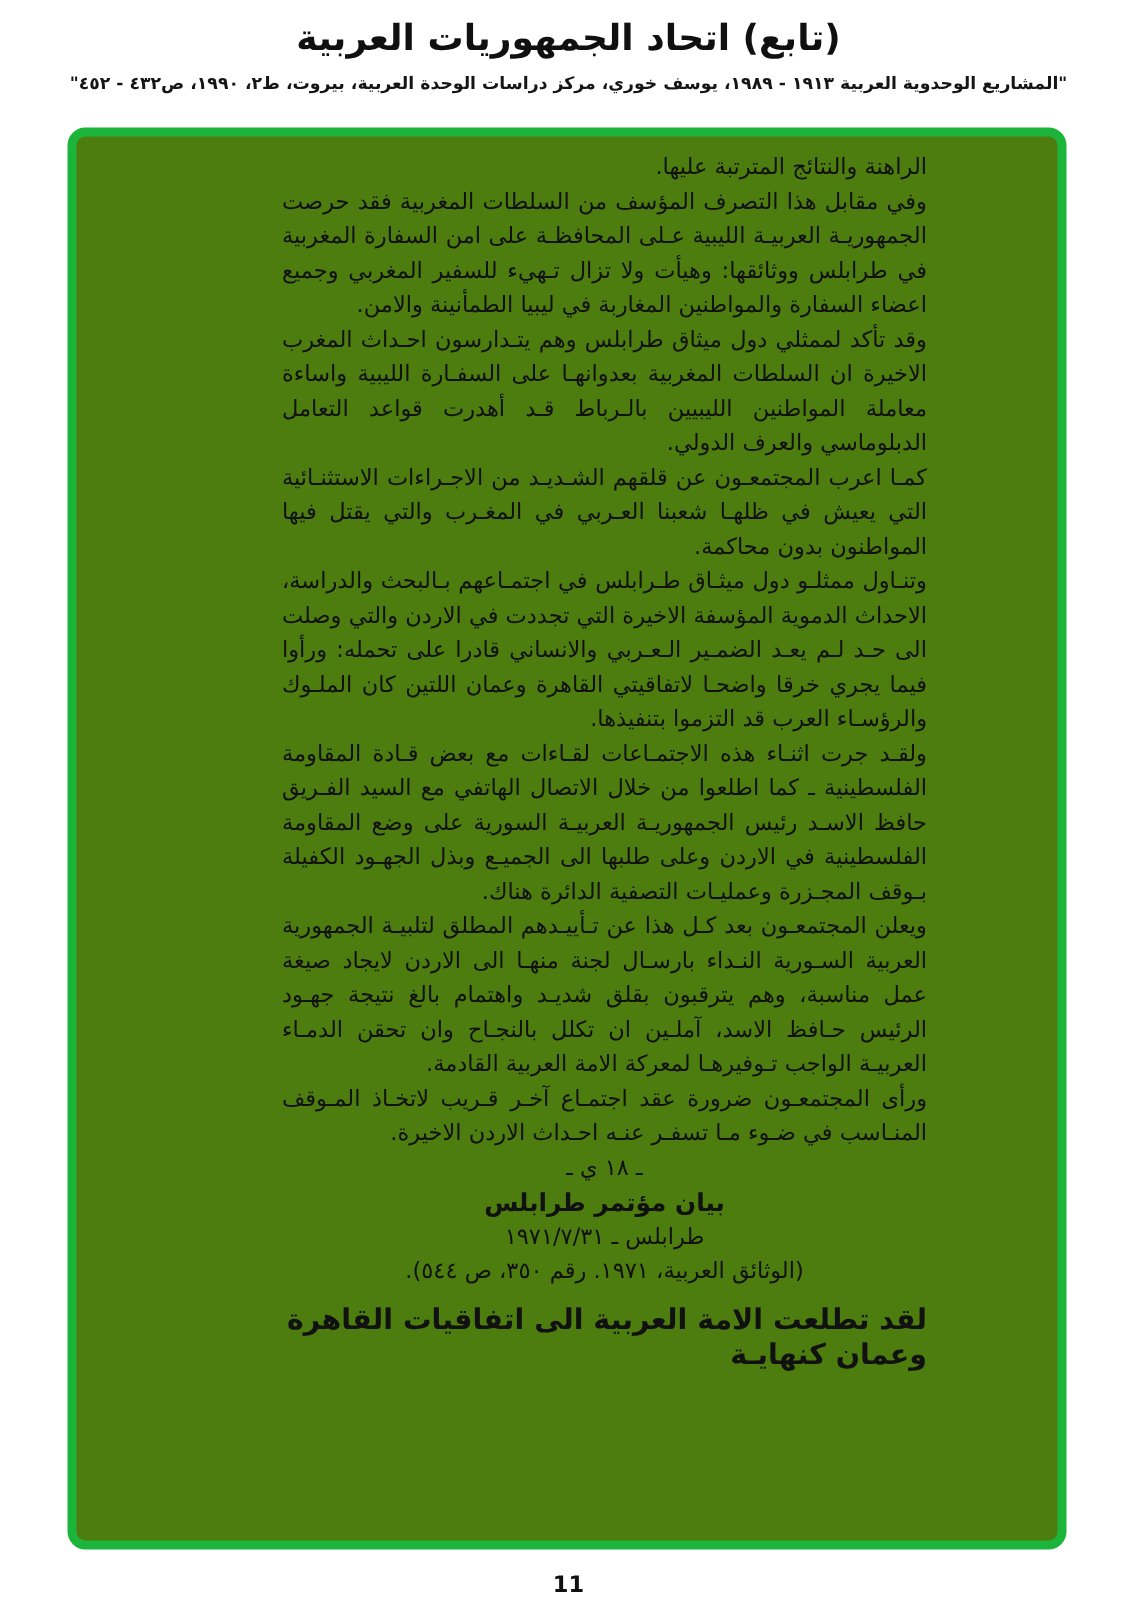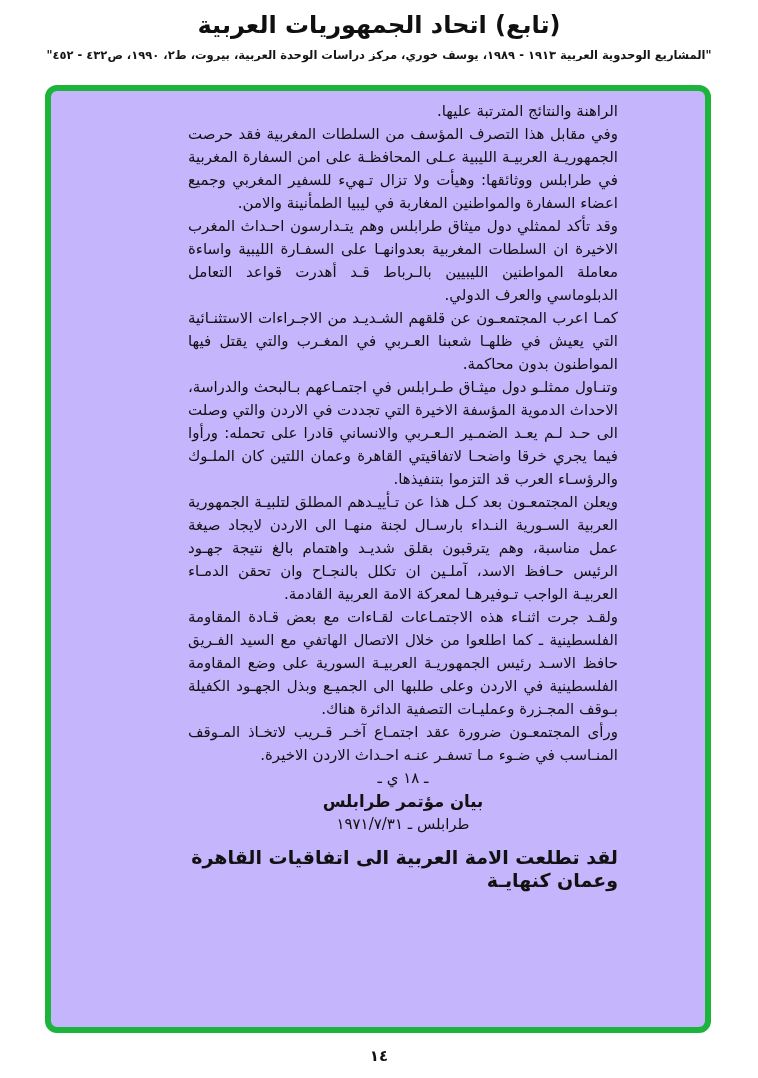--- a/index.html
+++ b/index.html
@@ -33,21 +33,21 @@
   }
   .frame {
     position: absolute;
     left: 45px;
     top: 85px;
     width: 666px;
     height: 948px;
     box-sizing: border-box;
     border: 6px solid #1cb43a; 
     border-radius: 12px;
-    background: #c4b5fd;
+    background: #4d7c0f;
     overflow: hidden;
   }
   .text-col {
     width: 430px;
     margin: 9px 87px 0 auto; 
     direction: rtl;
   }
   .cont-line {
     margin: 0;
     font-size: 15px;
@@ -102,33 +102,34 @@
   <div class="frame" style="border-color: rgb(28, 180, 58);">
     <div class="text-col">
 
       <p class="cont-line">الراهنة والنتائج المترتبة عليها.</p>
 
       <div>
           <p class="para">وفي مقابل هذا التصرف المؤسف من السلطات المغربية فقد حرصت الجمهوريـة العربيـة الليبية عـلى المحافظـة على امن السفارة المغربية في طرابلس ووثائقها: وهيأت ولا تزال تـهيء للسفير المغربي وجميع اعضاء السفارة والمواطنين المغاربة في ليبيا الطمأنينة والامن.</p>
           <p class="para">وقد تأكد لممثلي دول ميثاق طرابلس وهم يتـدارسون احـداث المغرب الاخيرة ان السلطات المغربية بعدوانهـا على السفـارة الليبية واساءة معاملة المواطنين الليبيين بالـرباط قـد أهدرت قواعد التعامل الدبلوماسي والعرف الدولي.</p>
           <p class="para">كمـا اعرب المجتمعـون عن قلقهم الشـديـد من الاجـراءات الاستثنـائية التي يعيش في ظلهـا شعبنا العـربي في المغـرب والتي يقتل فيها المواطنون بدون محاكمة.</p>
           <p class="para">وتنـاول ممثلـو دول ميثـاق طـرابلس في اجتمـاعهم بـالبحث والدراسة، الاحداث الدموية المؤسفة الاخيرة التي تجددت في الاردن والتي وصلت الى حـد لـم يعـد الضمـير الـعـربي والانساني قادرا على تحمله: ورأوا فيما يجري خرقا واضحـا لاتفاقيتي القاهرة وعمان اللتين كان الملـوك والرؤسـاء العرب قد التزموا بتنفيذها.</p>
+          <p class="para">ولقـد جرت اثنـاء هذه الاجتمـاعات لقـاءات مع بعض قـادة المقاومة الفلسطينية ـ كما اطلعوا من خلال الاتصال الهاتفي مع السيد الفـريق حافظ الاسـد رئيس الجمهوريـة العربيـة السورية على وضع المقاومة الفلسطينية في الاردن وعلى طلبها الى الجميـع وبذل الجهـود الكفيلة بـوقف المجـزرة وعمليـات التصفية الدائرة هناك.</p>
           <p class="para">ويعلن المجتمعـون بعد كـل هذا عن تـأييـدهم المطلق لتلبيـة الجمهورية العربية السـورية النـداء بارسـال لجنة منهـا الى الاردن لايجاد صيغة عمل مناسبة، وهم يترقبون بقلق شديـد واهتمام بالغ نتيجة جهـود الرئيس حـافظ الاسد، آملـين ان تكلل بالنجـاح وان تحقن الدمـاء العربيـة الواجب تـوفيرهـا لمعركة الامة العربية القادمة.</p>
-          <p class="para">ولقـد جرت اثنـاء هذه الاجتمـاعات لقـاءات مع بعض قـادة المقاومة الفلسطينية ـ كما اطلعوا من خلال الاتصال الهاتفي مع السيد الفـريق حافظ الاسـد رئيس الجمهوريـة العربيـة السورية على وضع المقاومة الفلسطينية في الاردن وعلى طلبها الى الجميـع وبذل الجهـود الكفيلة بـوقف المجـزرة وعمليـات التصفية الدائرة هناك.</p>
           <p class="para">ورأى المجتمعـون ضرورة عقد اجتمـاع آخـر قـريب لاتخـاذ المـوقف المنـاسب في ضـوء مـا تسفـر عنـه احـداث الاردن الاخيرة.</p>
         </div>
 
       <div class="center-line">ـ ١٨ ي ـ</div>
 
       <div class="center-line doc-title">بيان مؤتمر طرابلس</div>
 
       <div class="center-line">طرابلس ـ ١٩٧١/٧/٣١</div>
 
 
+      <div class="center-line">(الوثائق العربية، ١٩٧١. رقم ٣٥٠، ص ٥٤٤).</div>
 
       <p class="next-open">لقد تطلعت الامة العربية الى اتفاقيات القاهرة وعمان كنهايـة</p>
 
     </div>
   </div>
 
-  <div class="page-number">١٤</div>
+  <div class="page-number">11</div>
 
 </div>
 
 </body></html>

